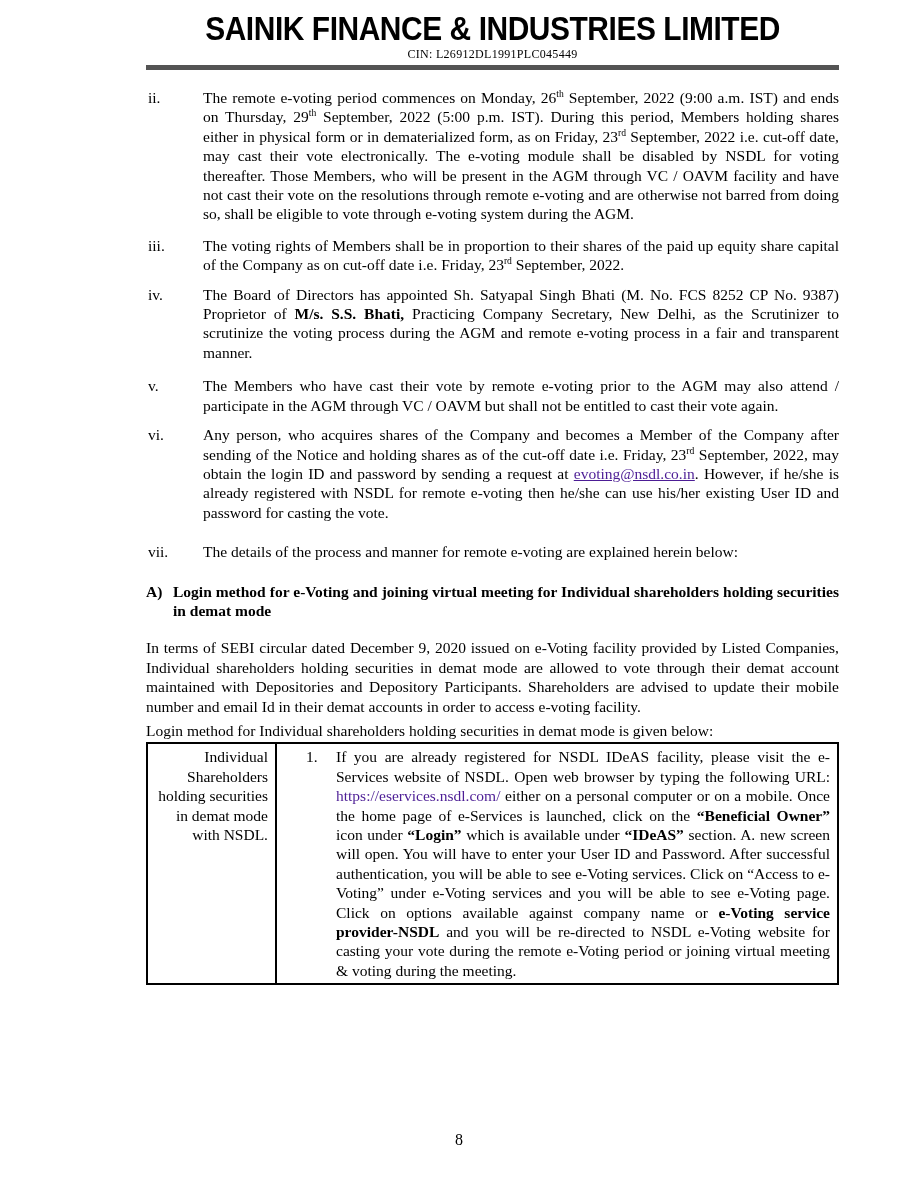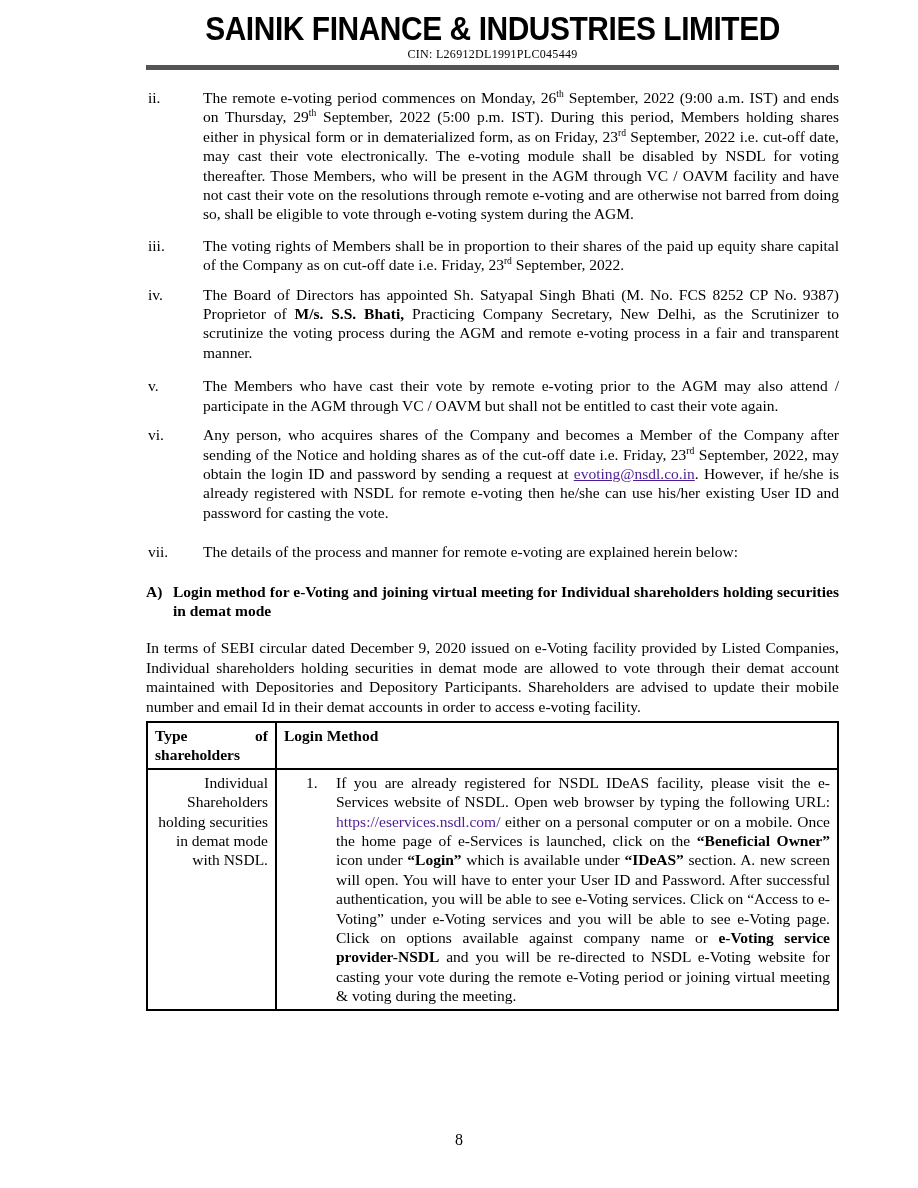--- a/index.html
+++ b/index.html
@@ -112,31 +112,28 @@
     </div>
 
 
     <div class="secA">
       <div class="lbl">A)</div>
       <div class="txt">Login method for e-Voting and joining virtual meeting for Individual shareholders holding securities in demat mode</div>
     </div>
 
     <p class="para">In terms of SEBI circular dated December 9, 2020 issued on e-Voting facility provided by Listed Companies, Individual shareholders holding securities in demat mode are allowed to vote through their demat account maintained with Depositories and Depository Participants. Shareholders are advised to update their mobile number and email Id in their demat accounts in order to access e-voting facility.</p>
 
+    <p class="intro">Login method for Individual shareholders holding securities in demat mode is given below:</p>
 
     <table class="login">
       <colgroup>
           <col class="c1">
           <col>
         </colgroup>
       <tbody>
-          <tr>
-        <th class="type">Type of shareholders</th>
-        <th class="method">Login Method</th>
-      </tr>
       <tr>
         <td class="type">Individual Shareholders holding securities in demat mode with NSDL.</td>
         <td class="method">
           <div class="mrow">
             <div class="mnum">1.</div>
             <div class="mtxt">If you are already registered for NSDL IDeAS facility, please visit the e-Services website of NSDL. Open web browser by typing the following URL: <a class="doclink">https://eservices.nsdl.com/</a> either on a personal computer or on a mobile. Once the home page of e-Services is launched, click on the <b>“Beneficial Owner”</b> icon under <b>“Login”</b> which is available under <b>“IDeAS”</b> section. A. new screen will open. You will have to enter your User ID and Password. After successful authentication, you will be able to see e-Voting services. Click on “Access to e-Voting” under e-Voting services and you will be able to see e-Voting page. Click on options available against company name or <b>e-Voting service provider-NSDL</b> and you will be re-directed to NSDL e-Voting website for casting your vote during the remote e-Voting period or joining virtual meeting &amp; voting during the meeting.</div>
           </div>
         </td>
       </tr>
     </tbody>

